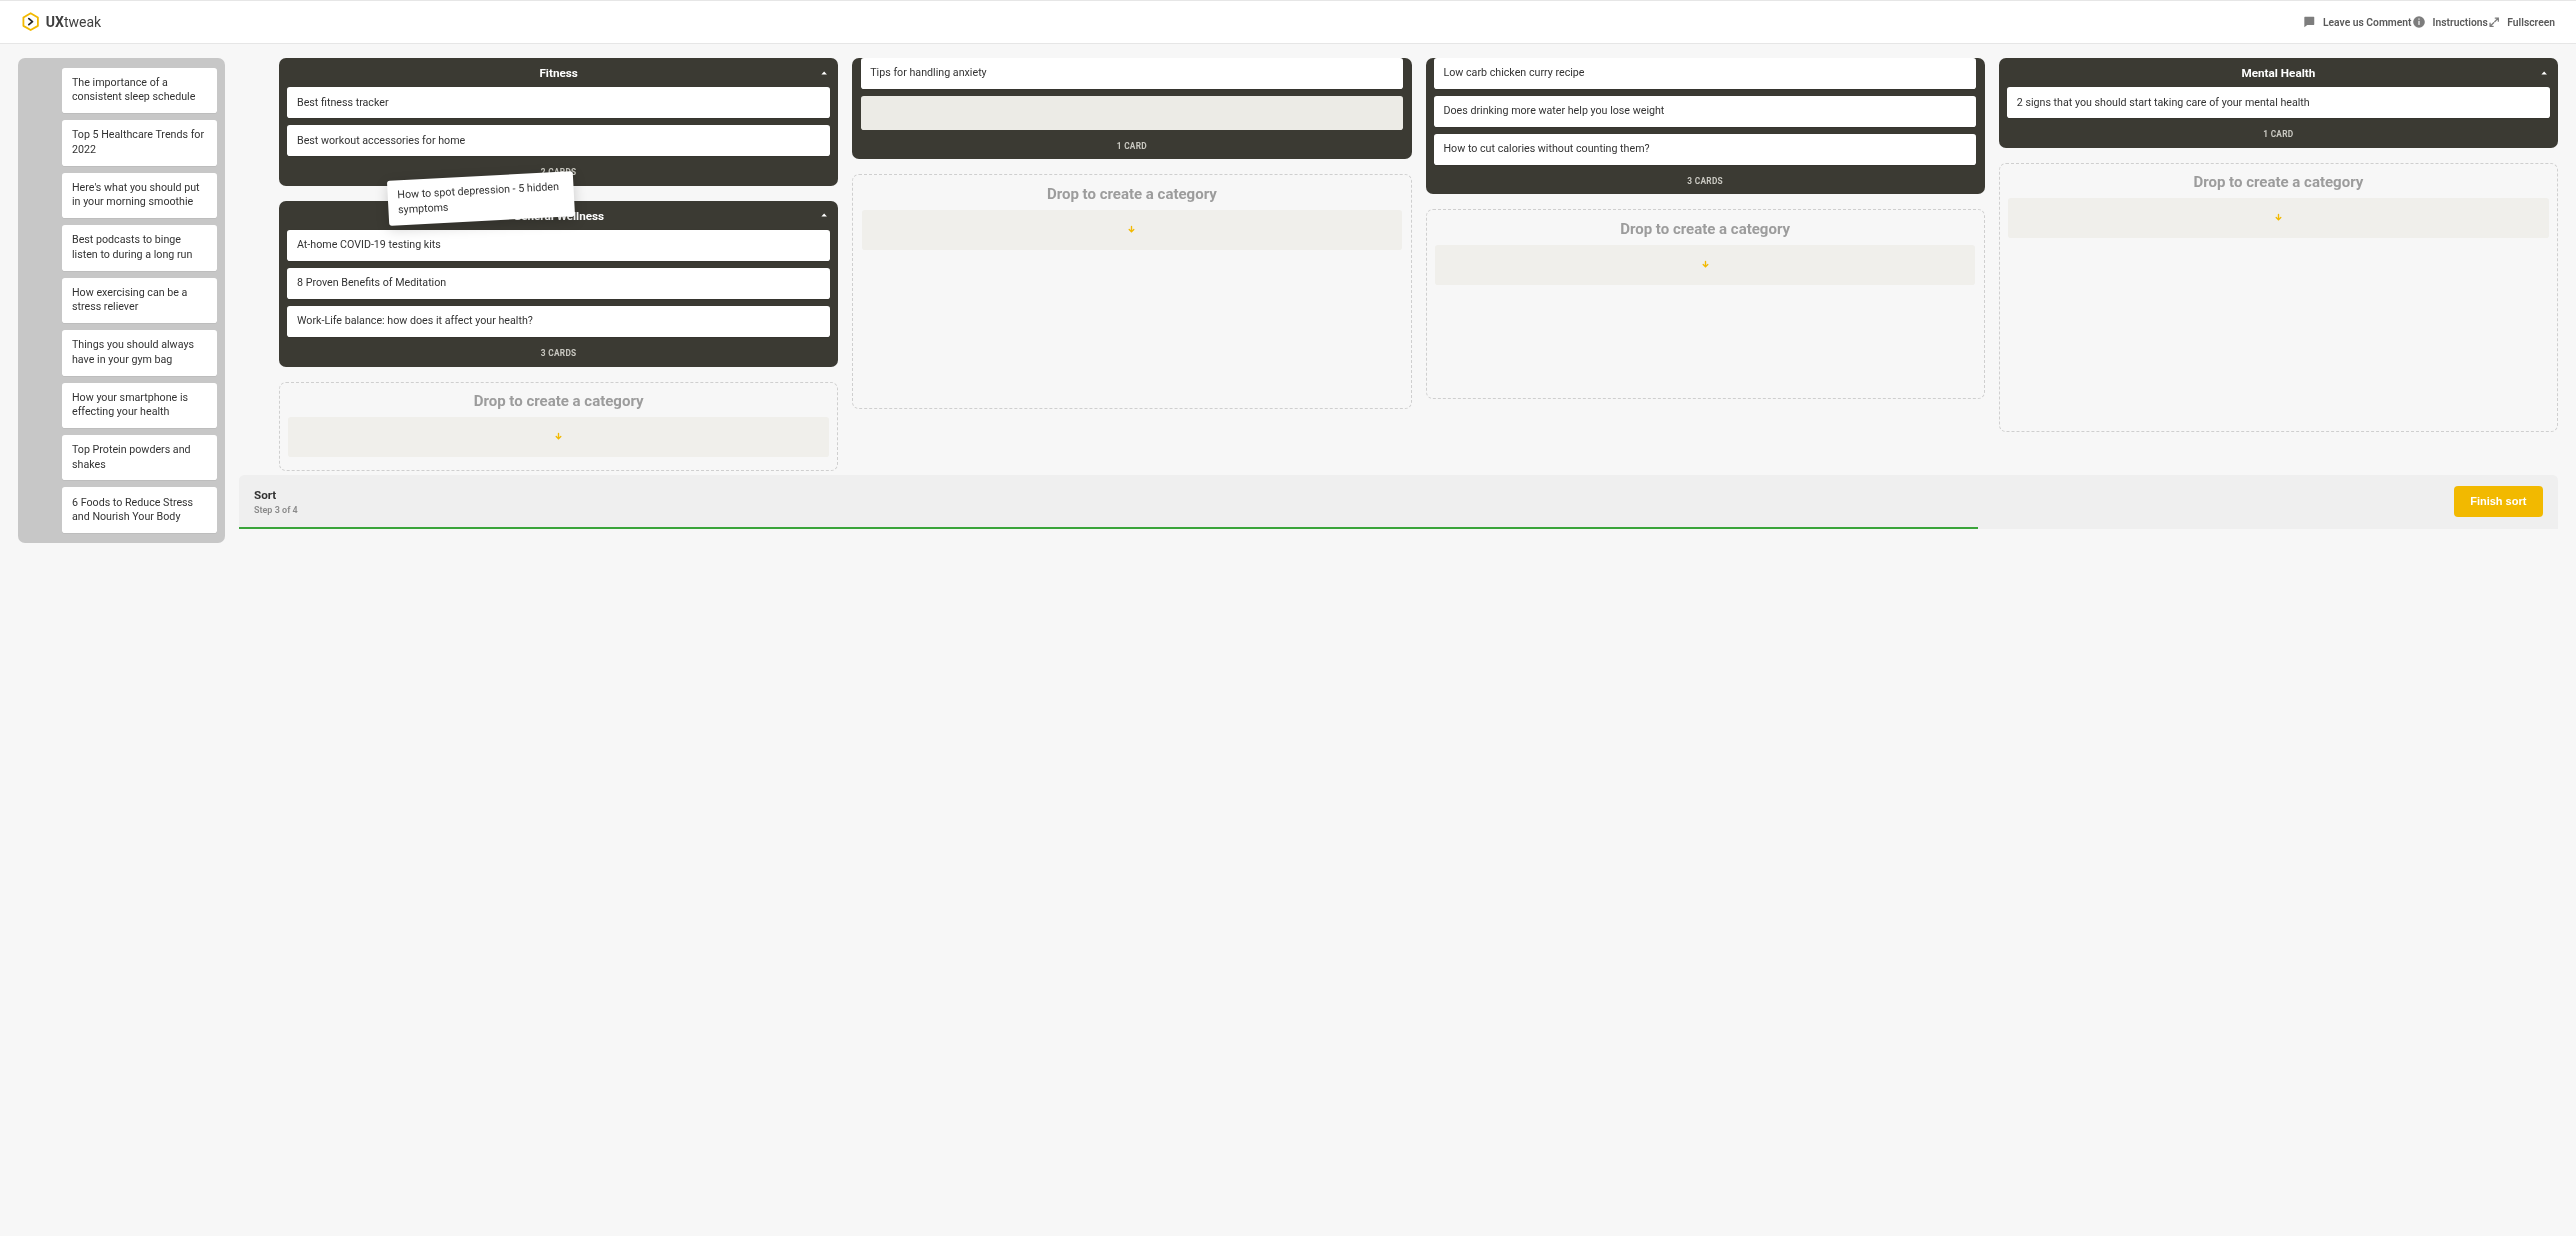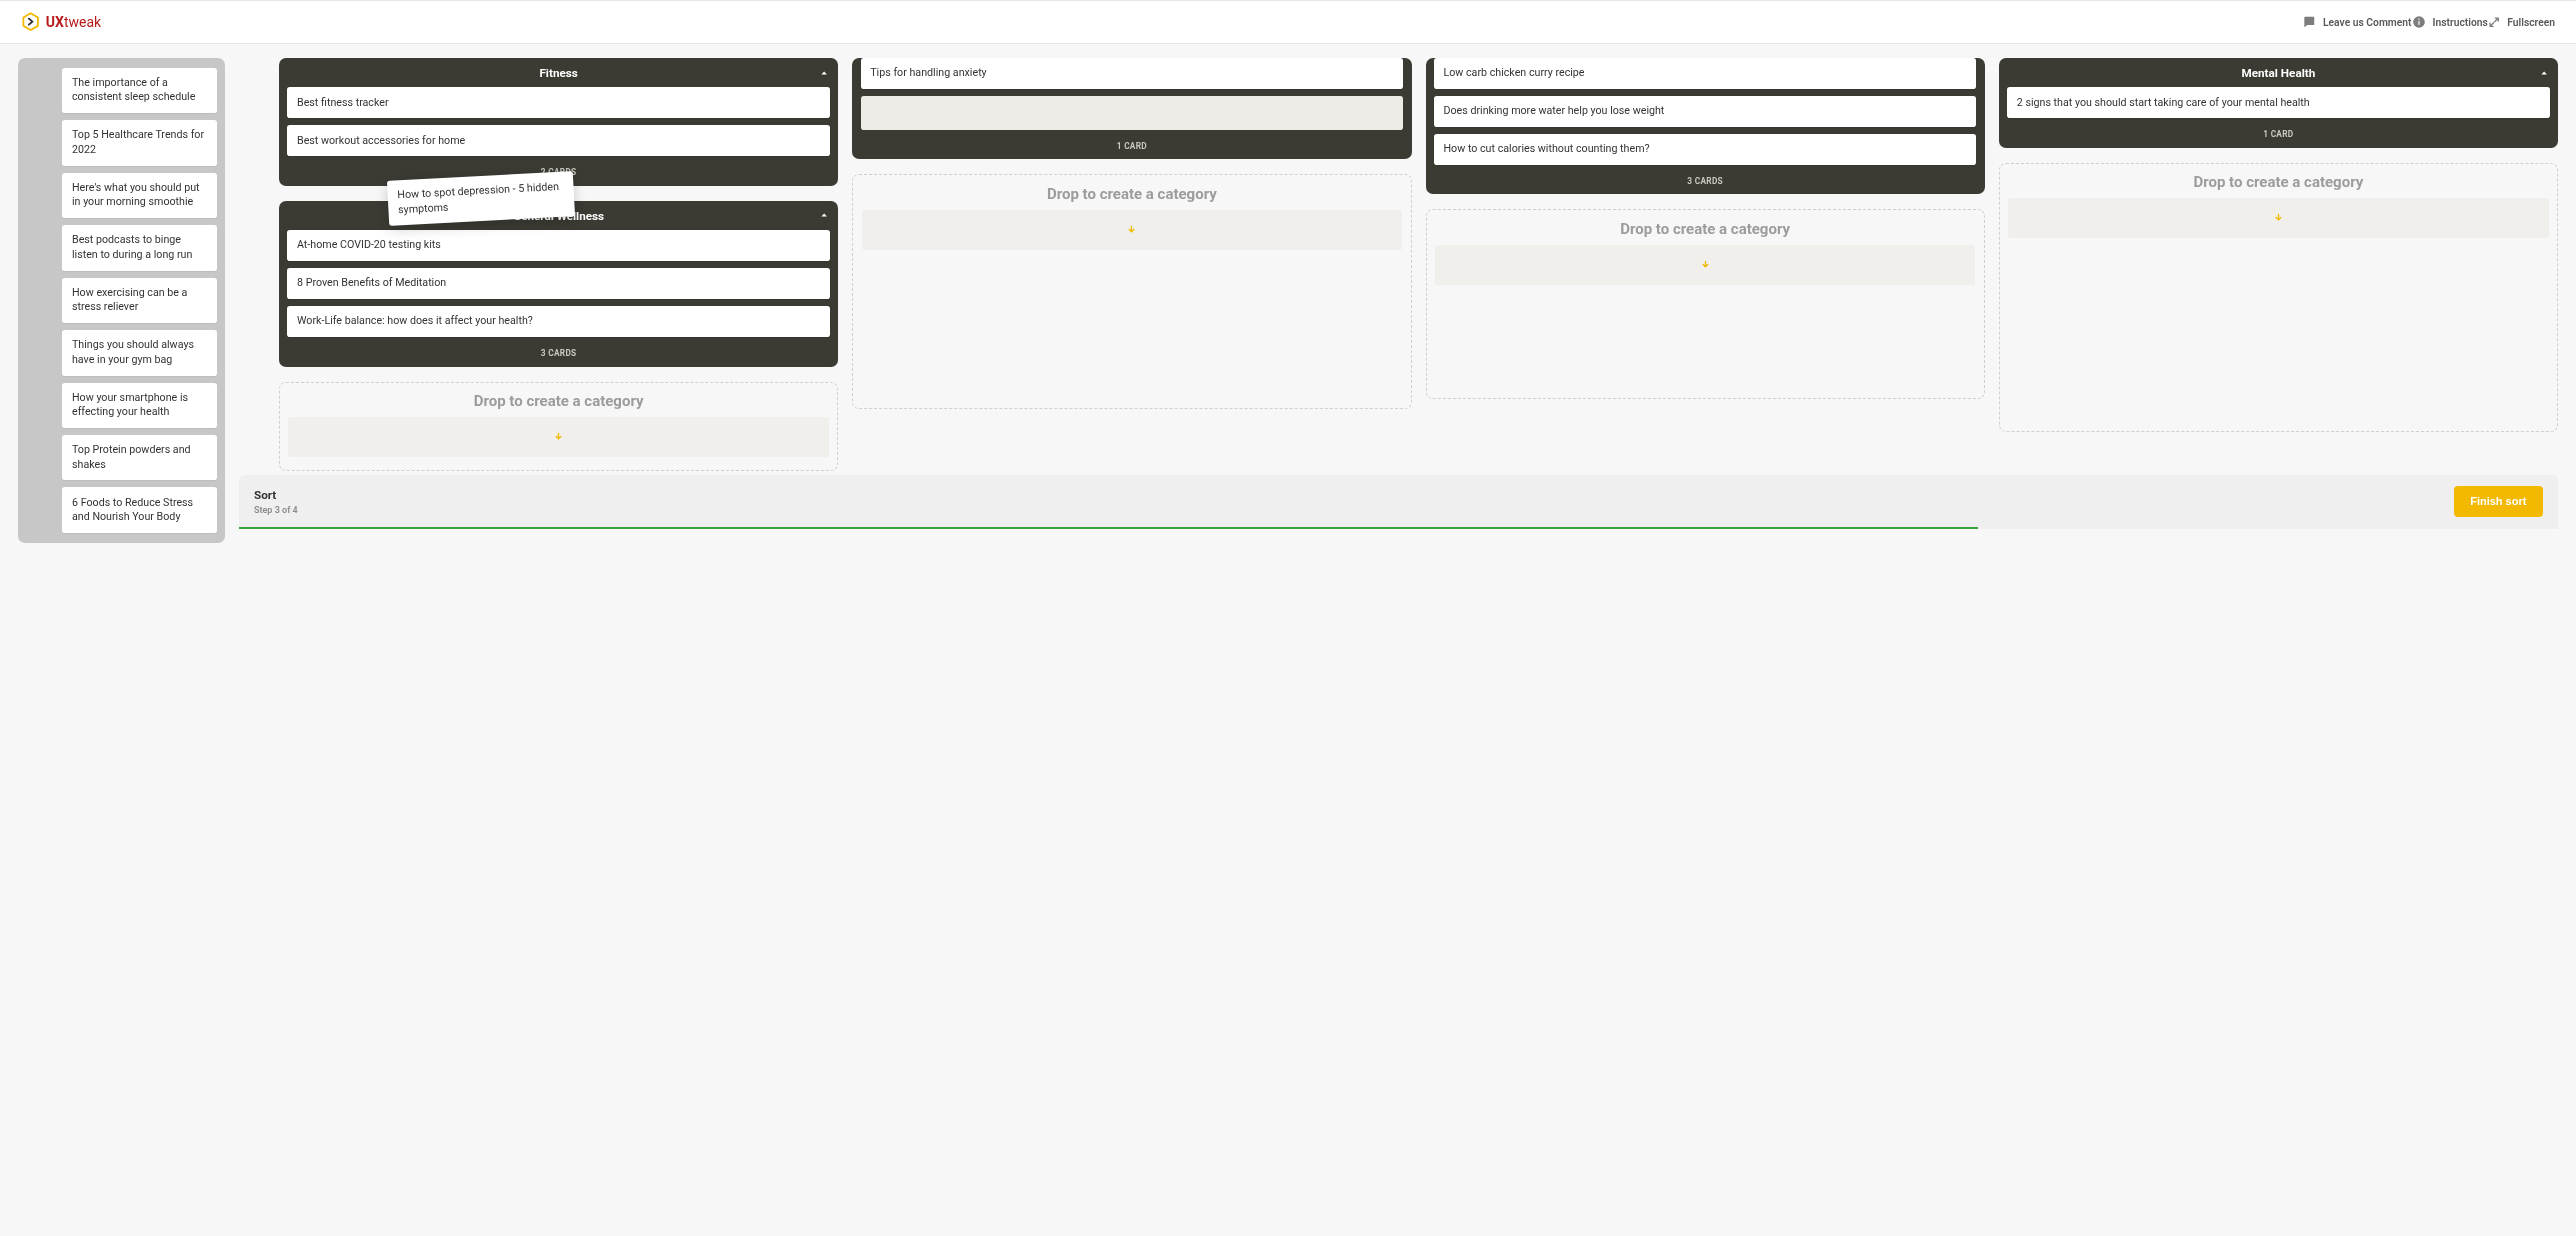--- a/index.html
+++ b/index.html
@@ -25,21 +25,21 @@
   .logo {
     display: flex;
     align-items: center;
     gap: 5.5px;
   }
   .logo-mark {
     width: 19.3px; height: 19.3px;
   }
   .logo-text {
     font-size: 14px;
-    color: #b91c1c;
+    color: #404040;
   }
   .logo-text .bold { font-weight: 700; }
   .header-actions {
     display: flex;
     align-items: center;
   }
   .header-action {
     display: flex;
     align-items: center;
     gap: 7px;
@@ -324,21 +324,21 @@
           <div class="category">
             <div class="category-header">
               <span>General Wellness</span>
               <span class="chevron">
                 <svg width="8.3" height="8.3" viewBox="0 0 12 12">
                     <path d="M2 8 L6 4 L10 8 Z" fill="#fff"></path>
                   </svg>
               </span>
             </div>
             <div class="category-cards">
-              <div class="card">At-home COVID-20 testing kits</div>
+              <div class="card">At-home COVID-19 testing kits</div>
               <div class="card">8 Proven Benefits of Meditation</div>
               <div class="card">Work-Life balance: how does it affect your health?</div>
             </div>
             <div class="category-footer">3 CARDS</div>
           </div>
 
           <div class="dropzone">
             <div class="dropzone-label">Drop to create a category</div>
             <div class="dropinner">
               <span class="arrow-down">

